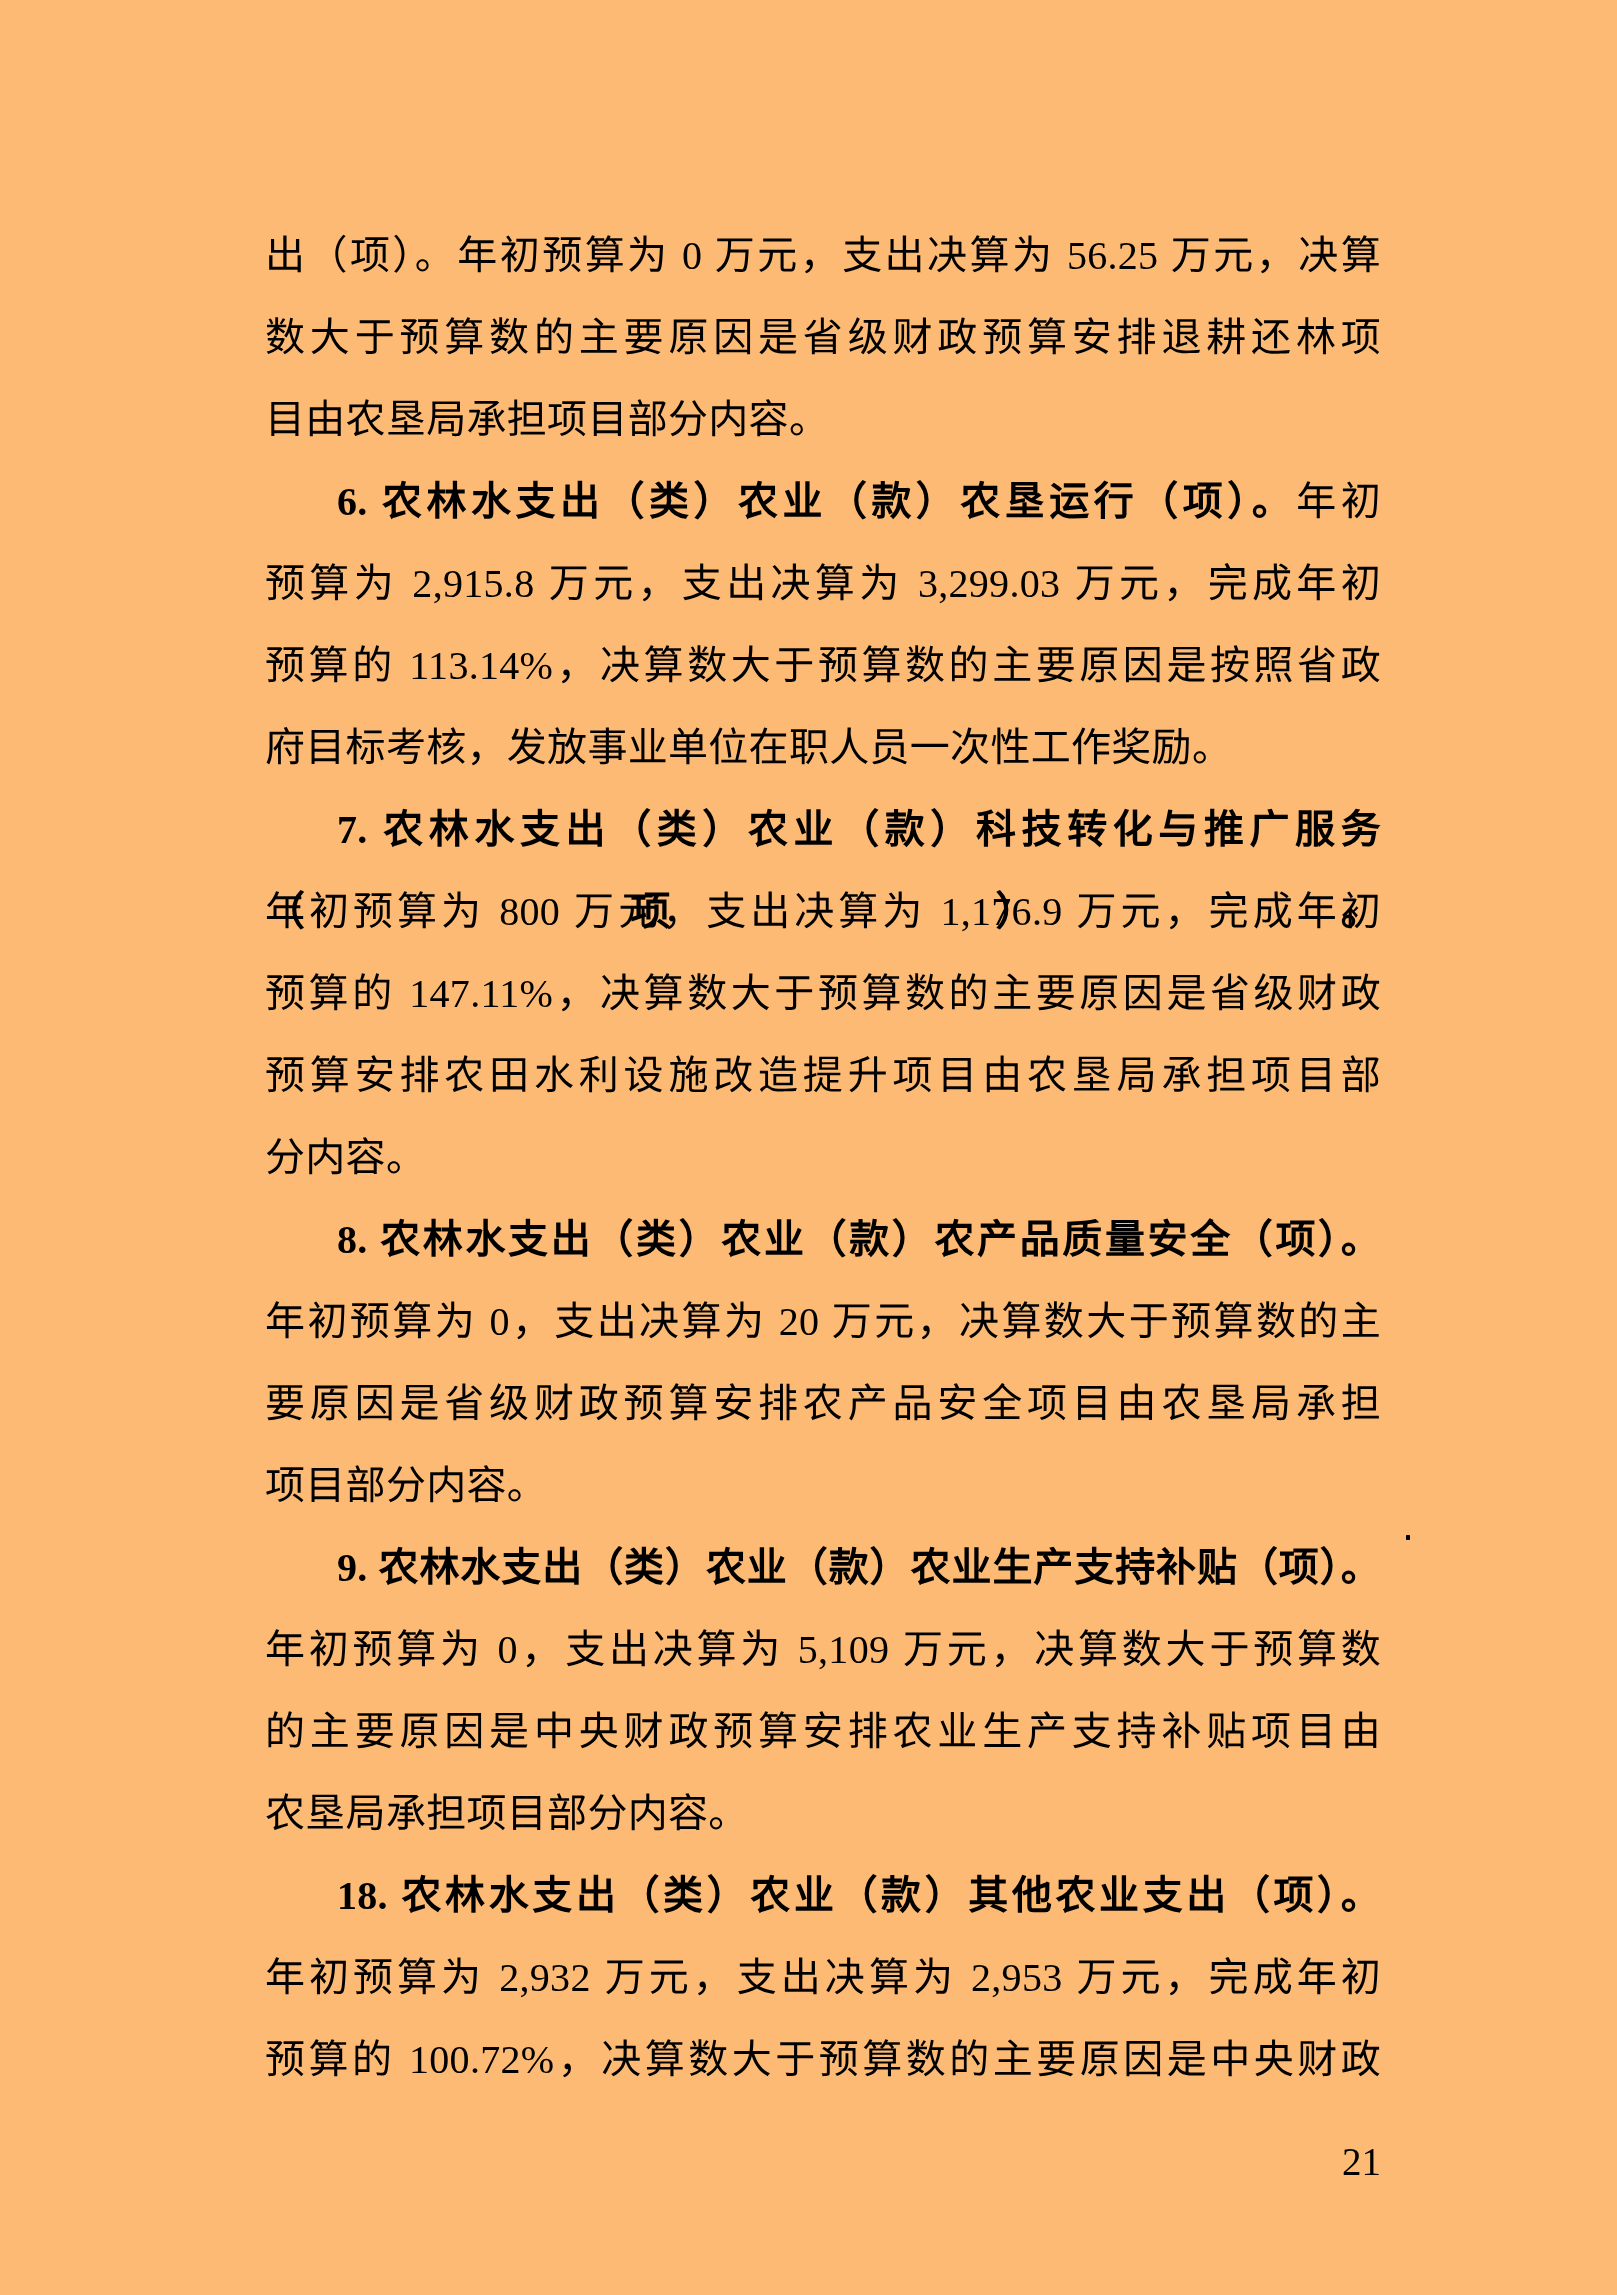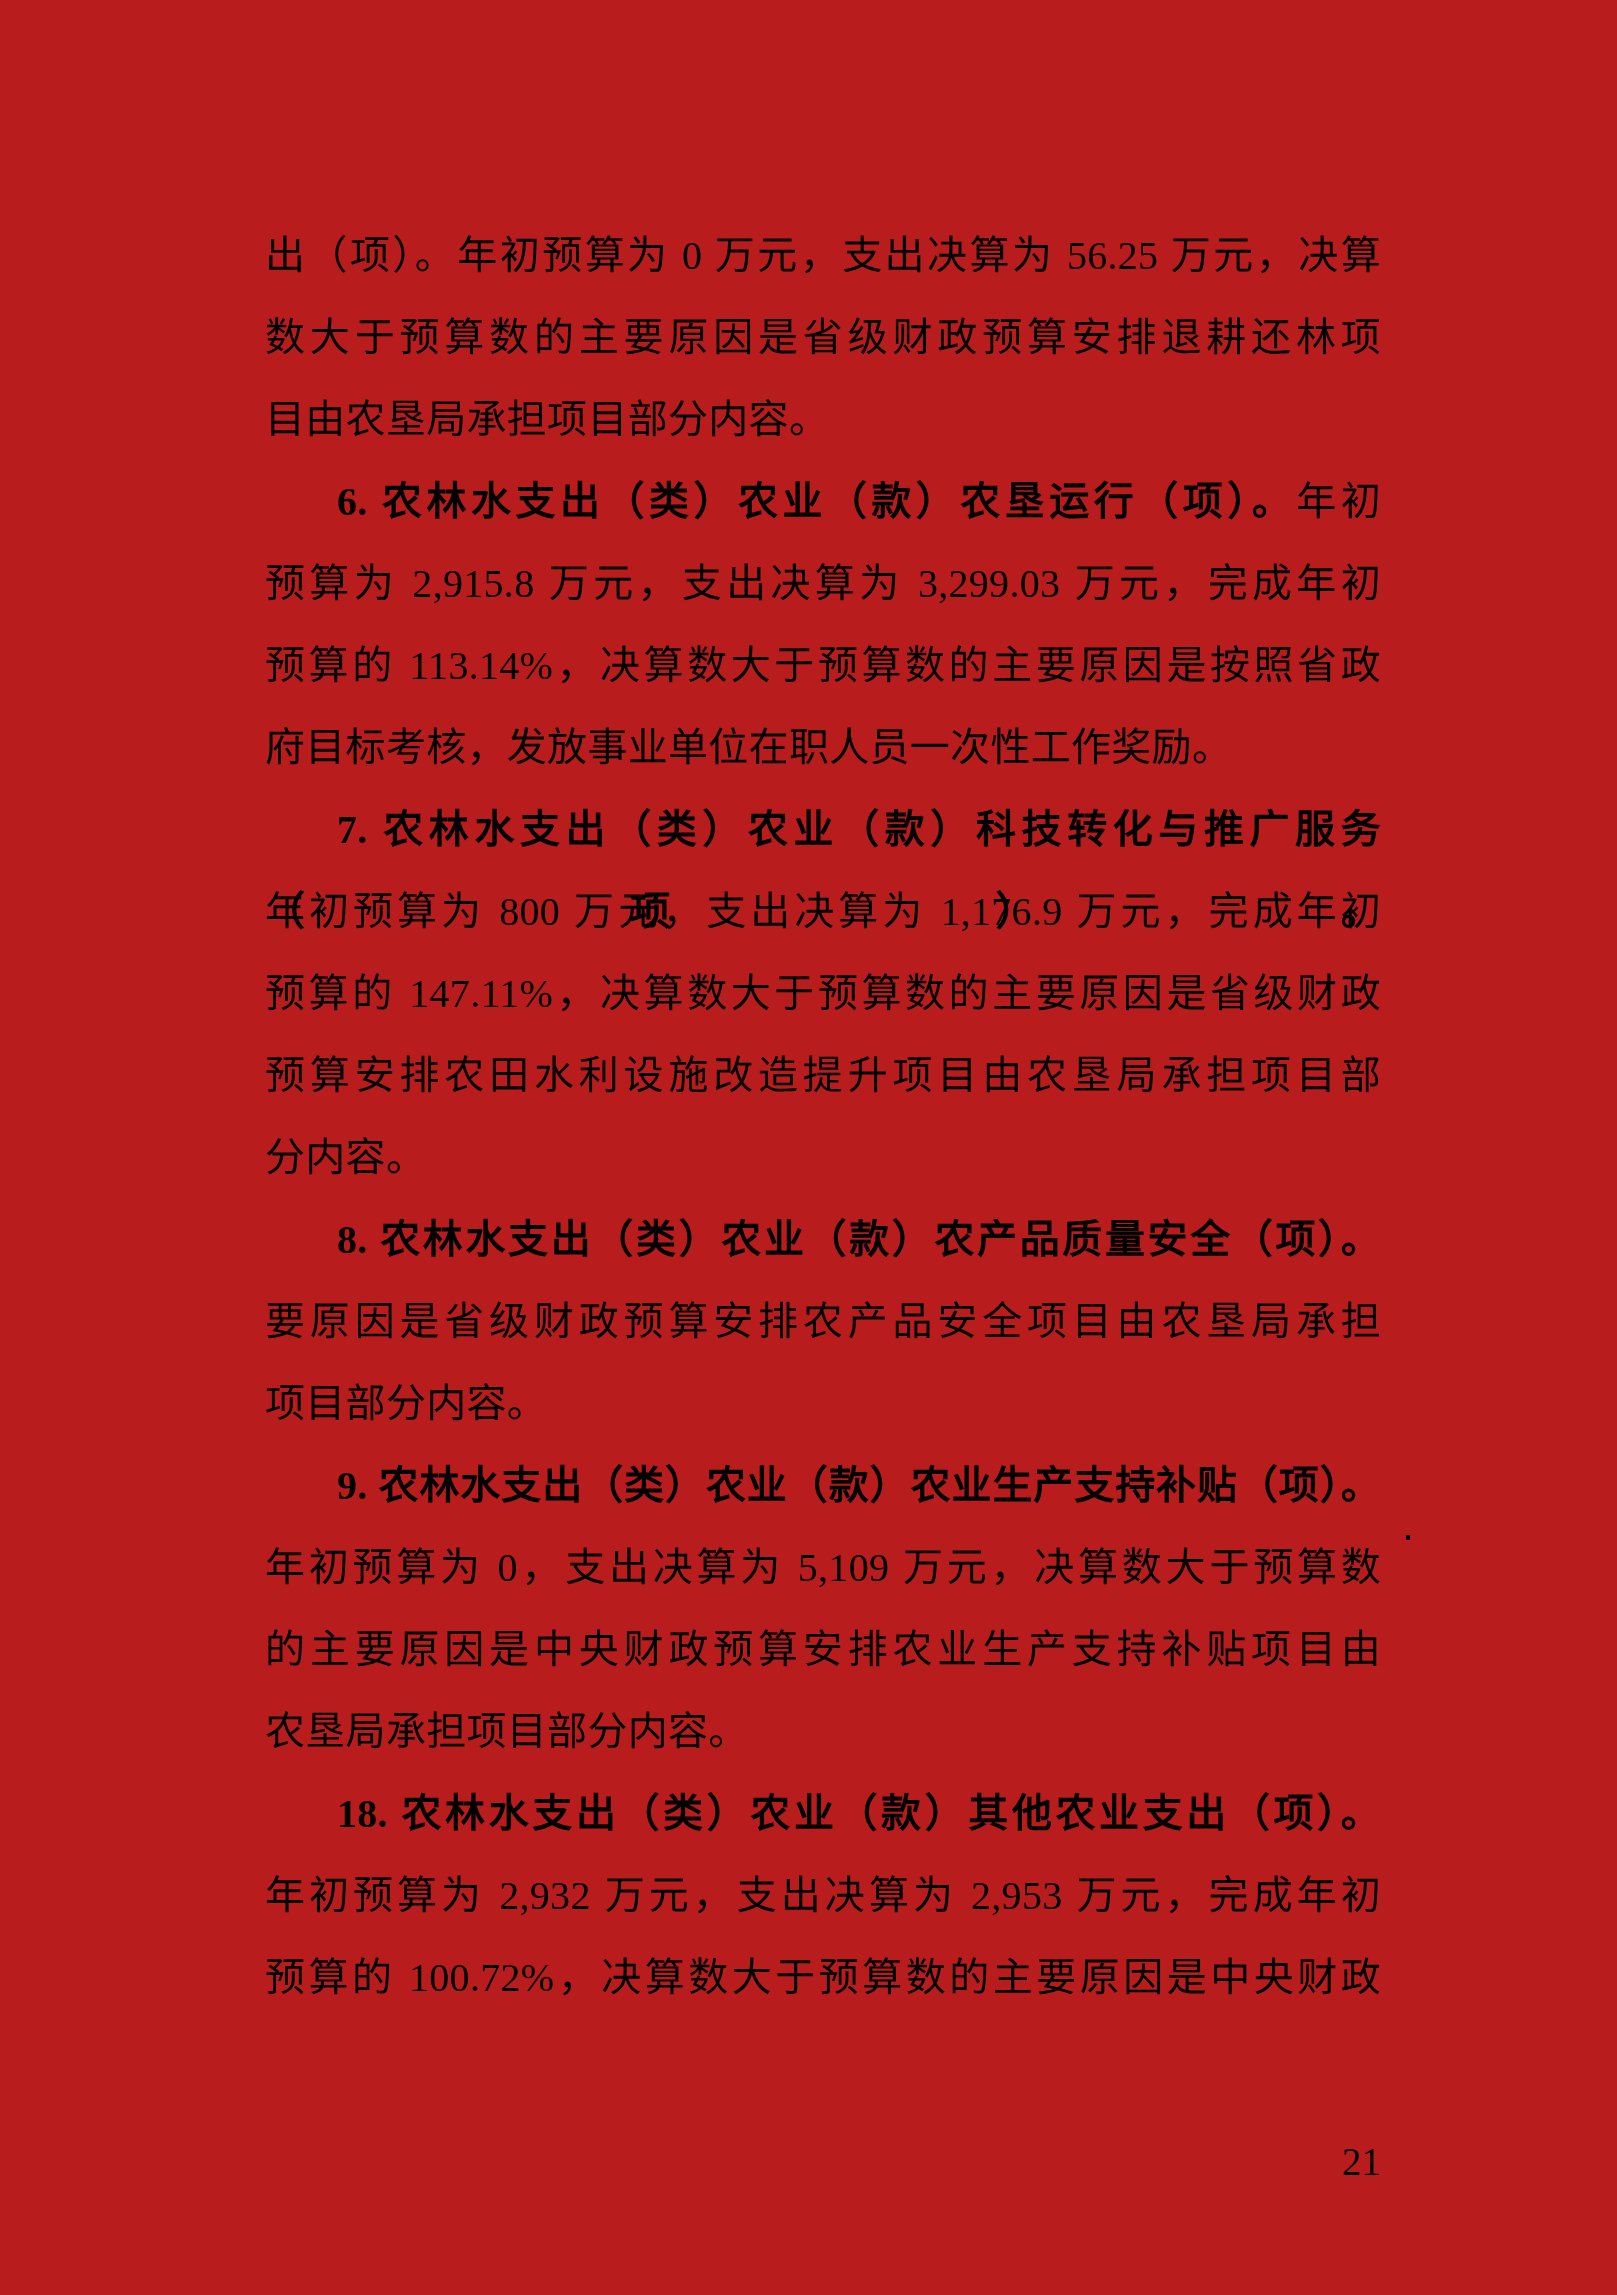--- a/index.html
+++ b/index.html
@@ -9,21 +9,21 @@
     height: 2295px;
     position: relative;
     overflow: hidden;
     font-family: "Liberation Serif", "DejaVu Serif", serif;
     color: #000000;
     -webkit-font-smoothing: antialiased;
   }
   .page {
     position: absolute;
     inset: 0;
-    background: #b91c1c;
+    background: #fdba74;
   }
   .text-block {
     position: absolute;
     left: 265px;
     top: 215px;
     width: 1116px;
   }
   .line {
     font-size: 40px;
     height: 82px;
@@ -70,20 +70,21 @@
       <div class="line indent"><span class="seg seg-bold">6. 农林水支出（类）农业（款）农垦运行（项）。</span><span class="seg">年初</span></div>
       <div class="line"><span class="seg">预算为 2,915.8 万元，支出决算为 3,299.03 万元，完成年初</span></div>
       <div class="line"><span class="seg">预算的 113.14%，决算数大于预算数的主要原因是按照省政</span></div>
       <div class="line last"><span class="seg">府目标考核，发放事业单位在职人员一次性工作奖励。</span></div>
       <div class="line indent"><span class="seg seg-bold">7. 农林水支出（类）农业（款）科技转化与推广服务（项）。</span></div>
       <div class="line"><span class="seg">年初预算为 800 万元，支出决算为 1,176.9 万元，完成年初</span></div>
       <div class="line"><span class="seg">预算的 147.11%，决算数大于预算数的主要原因是省级财政</span></div>
       <div class="line"><span class="seg">预算安排农田水利设施改造提升项目由农垦局承担项目部</span></div>
       <div class="line last"><span class="seg">分内容。</span></div>
       <div class="line indent"><span class="seg seg-bold">8. 农林水支出（类）农业（款）农产品质量安全（项）。</span></div>
+      <div class="line"><span class="seg">年初预算为 0，支出决算为 20 万元，决算数大于预算数的主</span></div>
       <div class="line"><span class="seg">要原因是省级财政预算安排农产品安全项目由农垦局承担</span></div>
       <div class="line last"><span class="seg">项目部分内容。</span></div>
       <div class="line indent"><span class="seg seg-bold">9. 农林水支出（类）农业（款）农业生产支持补贴（项）。</span></div>
       <div class="line"><span class="seg">年初预算为 0，支出决算为 5,109 万元，决算数大于预算数</span></div>
       <div class="line"><span class="seg">的主要原因是中央财政预算安排农业生产支持补贴项目由</span></div>
       <div class="line last"><span class="seg">农垦局承担项目部分内容。</span></div>
       <div class="line indent"><span class="seg seg-bold">18. 农林水支出（类）农业（款）其他农业支出（项）。</span></div>
       <div class="line"><span class="seg">年初预算为 2,932 万元，支出决算为 2,953 万元，完成年初</span></div>
       <div class="line"><span class="seg">预算的 100.72%，决算数大于预算数的主要原因是中央财政</span></div>
     </div>

